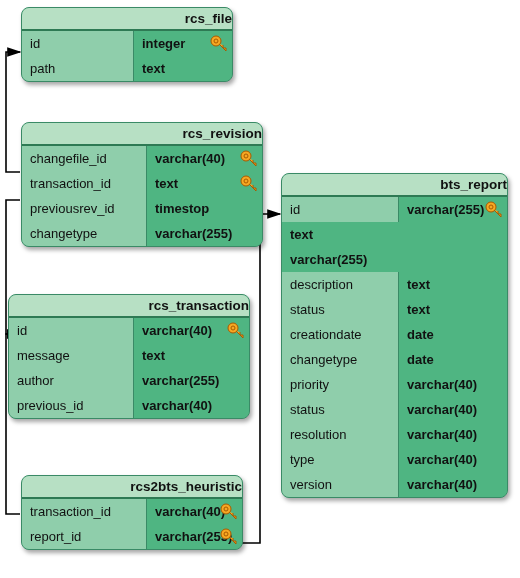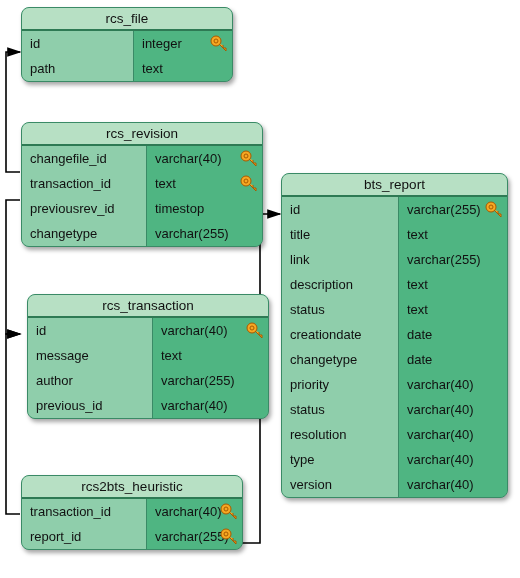--- a/index.html
+++ b/index.html
@@ -22,22 +22,22 @@
   .table {
     position: absolute;
     border: 1.5px solid #3a8a66;
     border-radius: 8px;
     background: #4fb582;
     box-shadow: 2px 3px 4px rgba(0,0,0,0.35);
     overflow: hidden;
   }
   .table-title {
     background: #b7e0c4;
-    text-align: center;
-    font-weight: 400;
+    text-align: right;
+    font-weight: 700;
     padding: 3px 0 3px 0;
     border-bottom: 2px solid #2e7a54;
     font-size: 13.5px;
   }
   .row {
     display: flex;
     align-items: stretch;
   }
   .col-name {
     background: #8fceab;
@@ -45,20 +45,21 @@
     border-right: 1.5px solid #3a8a66;
     flex: 0 0 auto;
     white-space: nowrap;
   }
   .col-type {
     background: #4fb582;
     padding: 5px 8px;
     flex: 1 1 auto;
     white-space: nowrap;
     position: relative;
+    font-weight: bold;
   }
   .key {
     position: absolute;
     right: 4px;
     top: 50%;
     transform: translateY(-50%);
     width: 18px;
     height: 18px;
   }
 </style>
@@ -128,21 +129,21 @@
   <div class="row">
     <div class="col-name" style="width:108px">previousrev_id</div>
     <div class="col-type">timestop</div>
   </div>
   <div class="row">
     <div class="col-name" style="width:108px">changetype</div>
     <div class="col-type">varchar(255)</div>
   </div>
 </div>
 
-<div class="table" style="left:27px; top:294px; width:240px;border-radius:8px;">
+<div class="table" style="left:8px; top:294px; width:240px;border-radius:8px;">
   <div class="table-title">rcs_transaction</div>
   <div class="row">
     <div class="col-name" style="width:108px">id</div>
     <div class="col-type"><span>varchar(40)</span>
       <svg class="key">
           <use href="#key-icon"></use>
         </svg>
     </div>
   </div>
   <div class="row">
@@ -183,25 +184,23 @@
   <div class="table-title">bts_report</div>
   <div class="row">
     <div class="col-name" style="width:100px">id</div>
     <div class="col-type"><span>varchar(255)</span>
       <svg class="key">
           <use href="#key-icon"></use>
         </svg>
     </div>
   </div>
   <div class="row">
-    <div class="col-name" style="width:100px">title</div>
-    <div class="col-type">text</div>
-  </div>
-  <div class="row">
-    <div class="col-name" style="width:100px">link</div>
+    <div class="col-type">text</div>
+  </div>
+  <div class="row">
     <div class="col-type">varchar(255)</div>
   </div>
   <div class="row">
     <div class="col-name" style="width:100px">description</div>
     <div class="col-type">text</div>
   </div>
   <div class="row">
     <div class="col-name" style="width:100px">status</div>
     <div class="col-type">text</div>
   </div>

